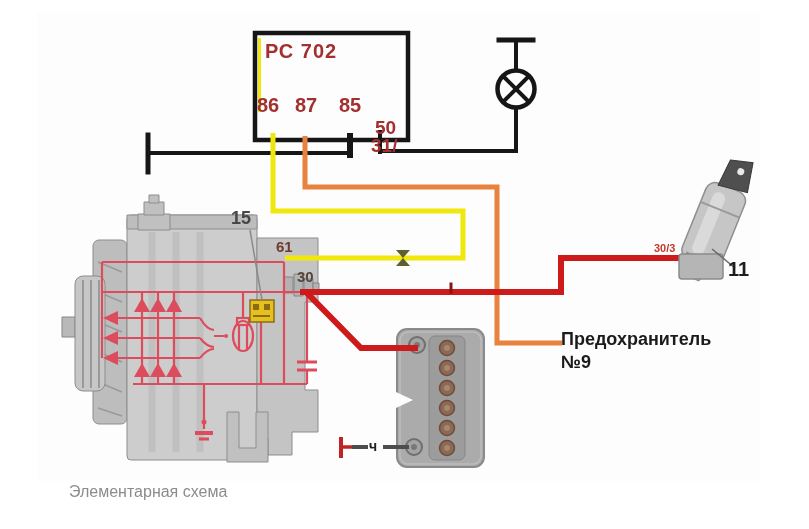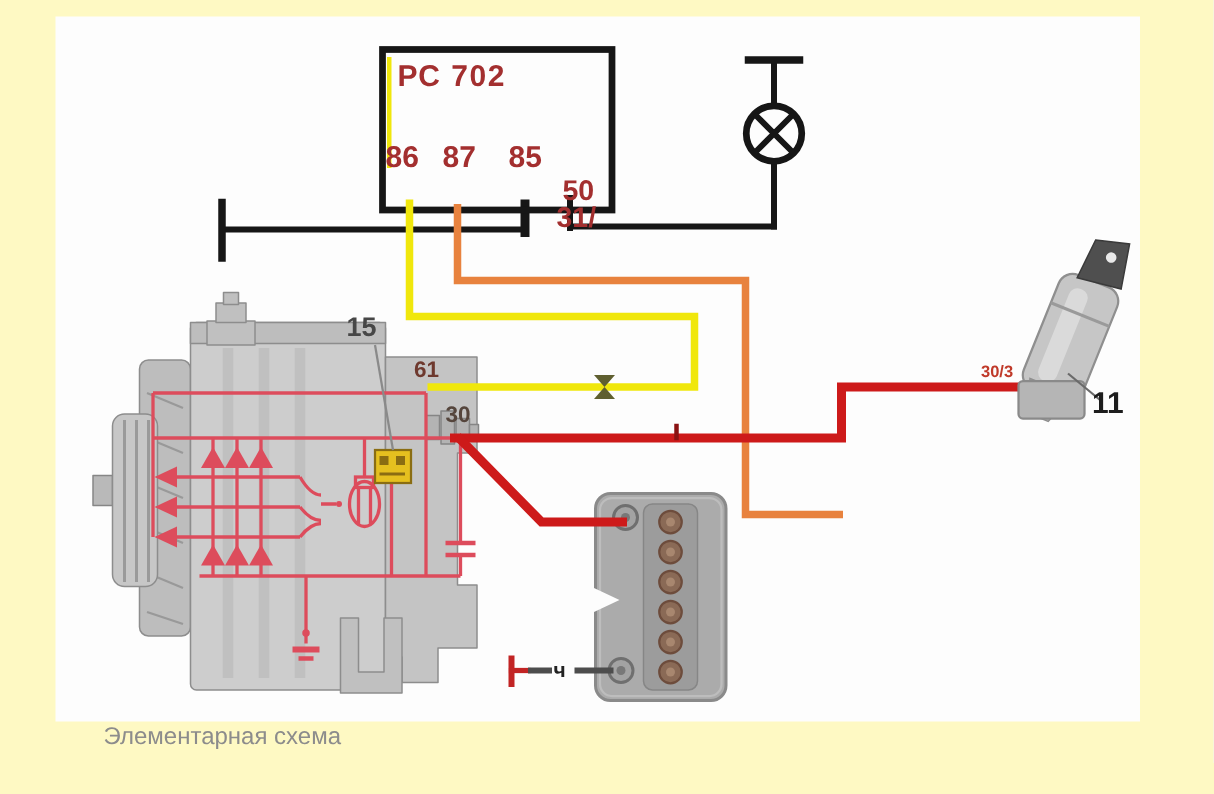--- a/index.html
+++ b/index.html
@@ -1,17 +1,17 @@
 <!DOCTYPE html>
 <html><head>
 <meta charset="utf-8">
 <style>
   html,body{margin:0;padding:0;}
   body{font-family:"Liberation Sans","DejaVu Sans",sans-serif;background:#e9e9e9;}
-  .stage{position:relative;width:809px;height:529px;background:#fef9c3;overflow:hidden;}
+  .stage{position:relative;width:809px;height:529px;background:#ffffff;overflow:hidden;}
   .paper{position:absolute;left:37px;top:11px;width:723px;height:470px;background:#fdfdfd;}
   .layer{position:absolute;left:0;top:0;width:809px;height:529px;}
   .lbl{position:absolute;white-space:nowrap;line-height:1;}
   .relay-red{color:#a32f2f;font-weight:bold;}
   .lbl-title{left:265px;top:41px;font-size:20px;letter-spacing:1px;}
   .lbl-86{left:257px;top:95px;font-size:20px;}
   .lbl-87{left:295px;top:95px;font-size:20px;}
   .lbl-85{left:339px;top:95px;font-size:20px;}
   .lbl-31{left:371px;top:97px;font-size:19px;margin-top:39px;}
   .lbl-50{left:375px;top:118px;font-size:19px;}
@@ -210,16 +210,20 @@
   <div class="lbl relay-red lbl-31">31/</div>
   <div class="lbl relay-red lbl-50">50</div>
 
   <div class="lbl lbl-15">15</div>
   <div class="lbl lbl-61">61</div>
   <div class="lbl lbl-30">30</div>
 
   <div class="lbl lbl-301">30/3</div>
   <div class="lbl lbl-11">11</div>
 
+  <div class="lbl lbl-fuse">
+    <span>Предохранитель</span><br>
+    <span>№9</span>
+  </div>
   <div class="lbl lbl-ch">ч</div>
 
   <div class="lbl caption">Элементарная схема</div>
 </div>
 
 </body></html>

